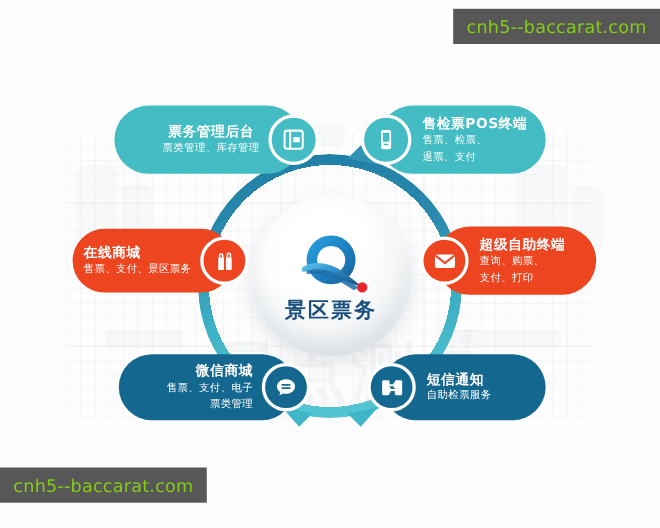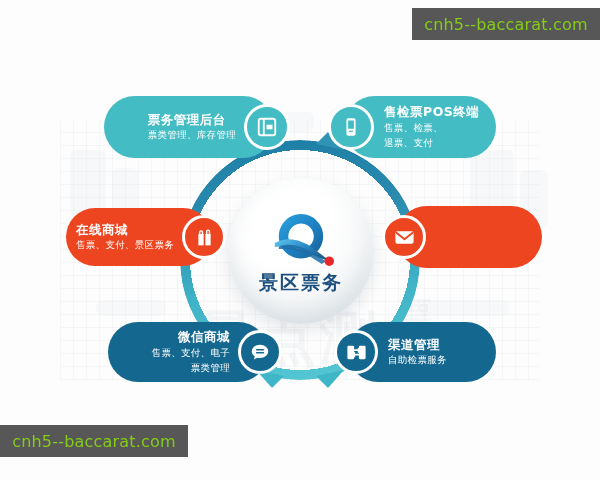--- a/index.html
+++ b/index.html
@@ -144,21 +144,21 @@
   
   .card.blue { background: #14688f; }
   .card.blue .icon-circle { background: #14688f; border: 3.5px solid #ffffff; }
 
   
   #card-backend {
     left: 104px; top: 96px; width: 170px; height: 62px;
     padding: 0 0 0 14px;
     justify-content: flex-end;
   }
-  #card-backend .text-wrap { align-items: flex-start; text-align: right; padding-right: 8px; }
+  #card-backend .text-wrap { align-items: center; text-align: right; padding-right: 8px; }
   #card-backend .icon-circle { width: 46px; height: 46px; margin-right: -16px; }
 
   #card-pos {
     left: 344px; top: 96px; width: 152px; height: 62px;
     padding: 0 14px 0 0;
     justify-content: flex-start;
   }
   #card-pos .text-wrap { align-items: flex-start; text-align: left; padding-left: 10px; }
   #card-pos .icon-circle { width: 46px; height: 46px; margin-left: -16px; }
 
@@ -315,20 +315,25 @@
     </div>
   </div>
 
   <div class="card orange" id="card-kiosk">
     <div class="icon-circle">
       <svg width="23" height="23" viewBox="0 0 24 24">
         <rect x="2.5" y="5.5" width="19" height="13" rx="2" fill="#ffffff"></rect>
         <path d="M3.6 7 L12 13.8 L20.4 7" fill="none" stroke="#ee4521" stroke-width="2" stroke-linecap="round" stroke-linejoin="round"></path>
       </svg>
     </div>
+    <div class="text-wrap">
+      <div class="c-title">超级自助终端</div>
+      <div class="c-sub">查询、购票、</div>
+      <div class="c-sub">支付、打印</div>
+    </div>
   </div>
 
   <div class="card blue" id="card-wechat">
     <div class="text-wrap">
       <div class="c-title">微信商城</div>
       <div class="c-sub">售票、支付、电子</div>
       <div class="c-sub">票类管理</div>
     </div>
     <div class="icon-circle">
       <svg width="22" height="22" viewBox="0 0 24 24">
@@ -345,21 +350,21 @@
       <svg width="23" height="23" viewBox="0 0 24 24">
         <rect x="2.5" y="5" width="7" height="14" rx="1.2" fill="#ffffff"></rect>
         <rect x="14.5" y="5" width="7" height="14" rx="1.2" fill="#ffffff"></rect>
         <path d="M9.5 9.6 h6.2" stroke="#ffffff" stroke-width="1.8" stroke-linecap="round"></path>
         <path d="M8.3 14.2 h6.2" stroke="#ffffff" stroke-width="1.8" stroke-linecap="round"></path>
         <path d="M14 7.8 l2.2 1.8 l-2.2 1.8" fill="none" stroke="#ffffff" stroke-width="1.6" stroke-linecap="round" stroke-linejoin="round"></path>
         <path d="M10 12.4 l-2.2 1.8 l2.2 1.8" fill="none" stroke="#ffffff" stroke-width="1.6" stroke-linecap="round" stroke-linejoin="round"></path>
       </svg>
     </div>
     <div class="text-wrap">
-      <div class="c-title">渠道管理</div>
+      <div class="c-title">短信通知</div>
       <div class="c-sub">自助检票服务</div>
     </div>
   </div>
 
   <div class="watermark" id="watermark-top">cnh5--baccarat.com</div>
   <div class="watermark" id="watermark-bottom">cnh5--baccarat.com</div>
 
 </div>
 
 </body></html>

